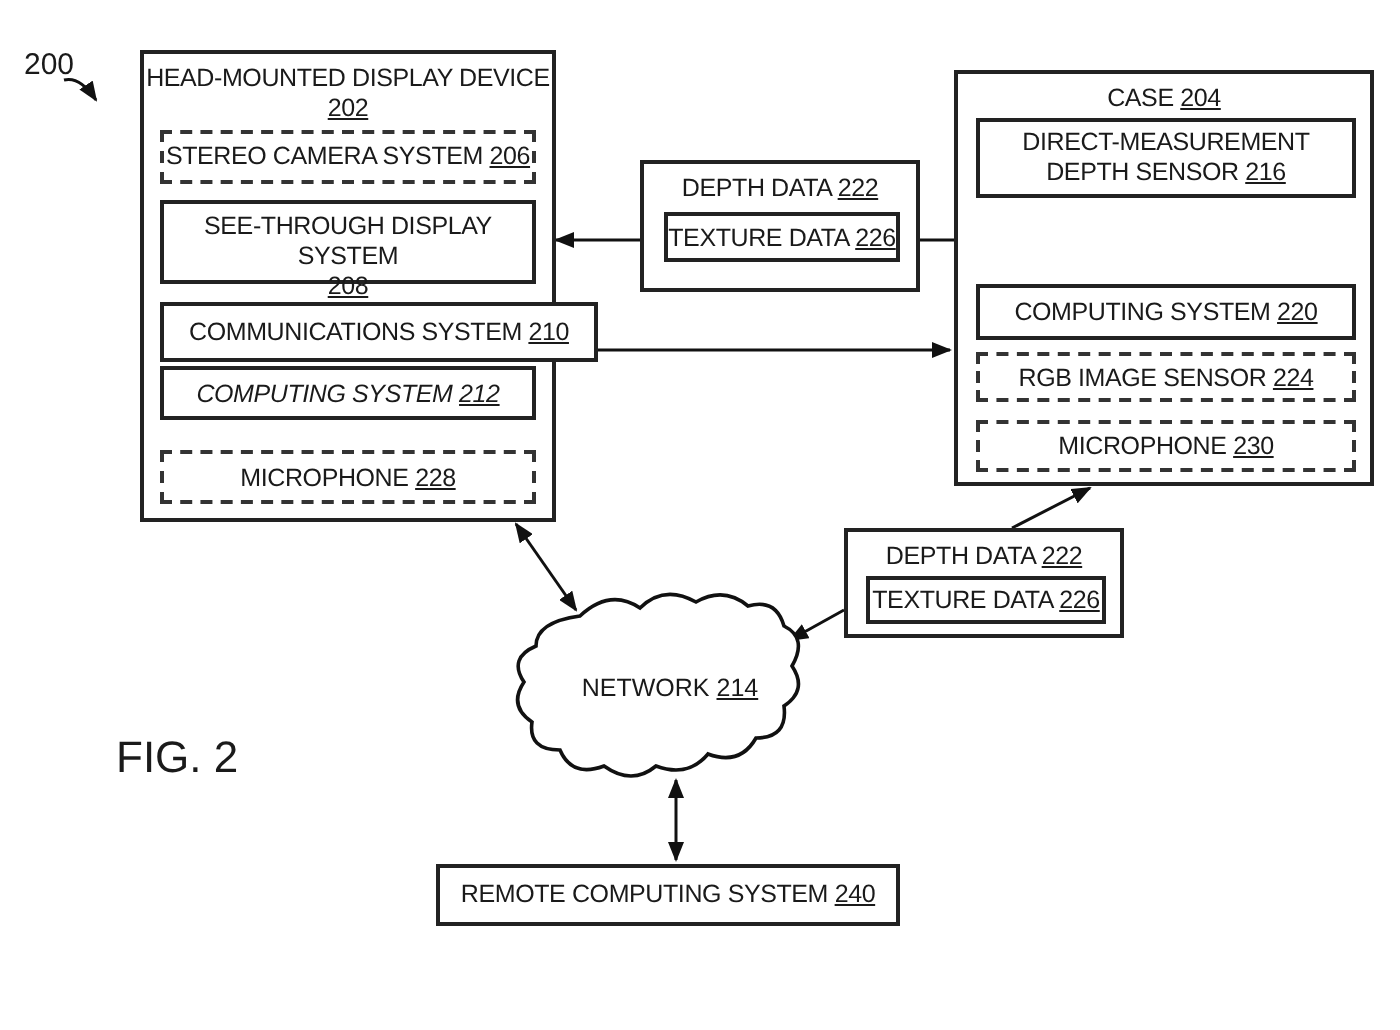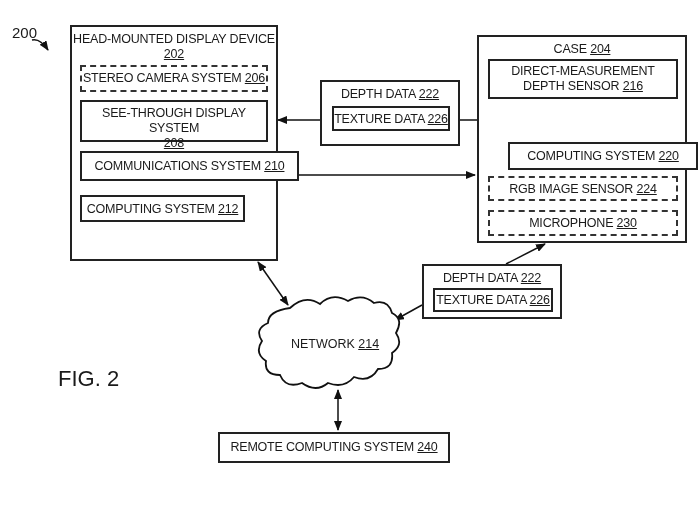--- a/index.html
+++ b/index.html
@@ -49,31 +49,34 @@
   <div class="t" style="top:5px"><span>HEAD-MOUNTED DISPLAY DEVICE</span><br><span class="ref">202</span></div>
   <div class="box dash" style="left:8px;top:38px;width:188px;height:27px;">
       <div class="t" style="top:4px"><span>STEREO CAMERA SYSTEM</span> <span class="ref">206</span></div>
     </div>
   <div class="box" style="left:8px;top:73px;width:188px;height:42px;">
       <div class="t" style="top:4px"><span>SEE-THROUGH DISPLAY SYSTEM</span><br><span class="ref">208</span></div>
     </div>
   <div class="box" style="left:8px;top:124px;width:219px;height:30px;">
       <div class="t" style="top:6px"><span>COMMUNICATIONS SYSTEM</span> <span class="ref">210</span></div>
     </div>
-  <div class="box" style="left:8px;top:168px;width:165px;height:27px;">
+  <div class="box" style="left:8px;top:156px;width:188px;height:27px;font-style:italic;">
       <div class="t" style="top:5px"><span>COMPUTING SYSTEM</span> <span class="ref">212</span></div>
+    </div>
+  <div class="box dash" style="left:8px;top:198px;width:188px;height:27px;">
+      <div class="t" style="top:5px"><span>MICROPHONE</span> <span class="ref">228</span></div>
     </div>
 </div>
 
 <div class="box" style="left:477px;top:35px;width:210px;height:208px;padding-left:48px;">
   <div class="t" style="top:5px"><span>CASE</span> <span class="ref">204</span></div>
   <div class="box" style="left:9px;top:22px;width:190px;height:40px;">
       <div class="t" style="top:3px;padding:0 6px"><span>DIRECT-MEASUREMENT DEPTH SENSOR</span> <span class="ref">216</span></div>
     </div>
-  <div class="box" style="left:9px;top:105px;width:190px;height:28px;margin-left:20px;">
+  <div class="box" style="left:9px;top:105px;width:190px;height:28px;">
       <div class="t" style="top:5px"><span>COMPUTING SYSTEM</span> <span class="ref">220</span></div>
     </div>
   <div class="box dash" style="left:9px;top:139px;width:190px;height:25px;">
       <div class="t" style="top:4px"><span>RGB IMAGE SENSOR</span> <span class="ref">224</span></div>
     </div>
   <div class="box dash" style="left:9px;top:173px;width:190px;height:26px;">
       <div class="t" style="top:4px"><span>MICROPHONE</span> <span class="ref">230</span></div>
     </div>
 </div>
 

